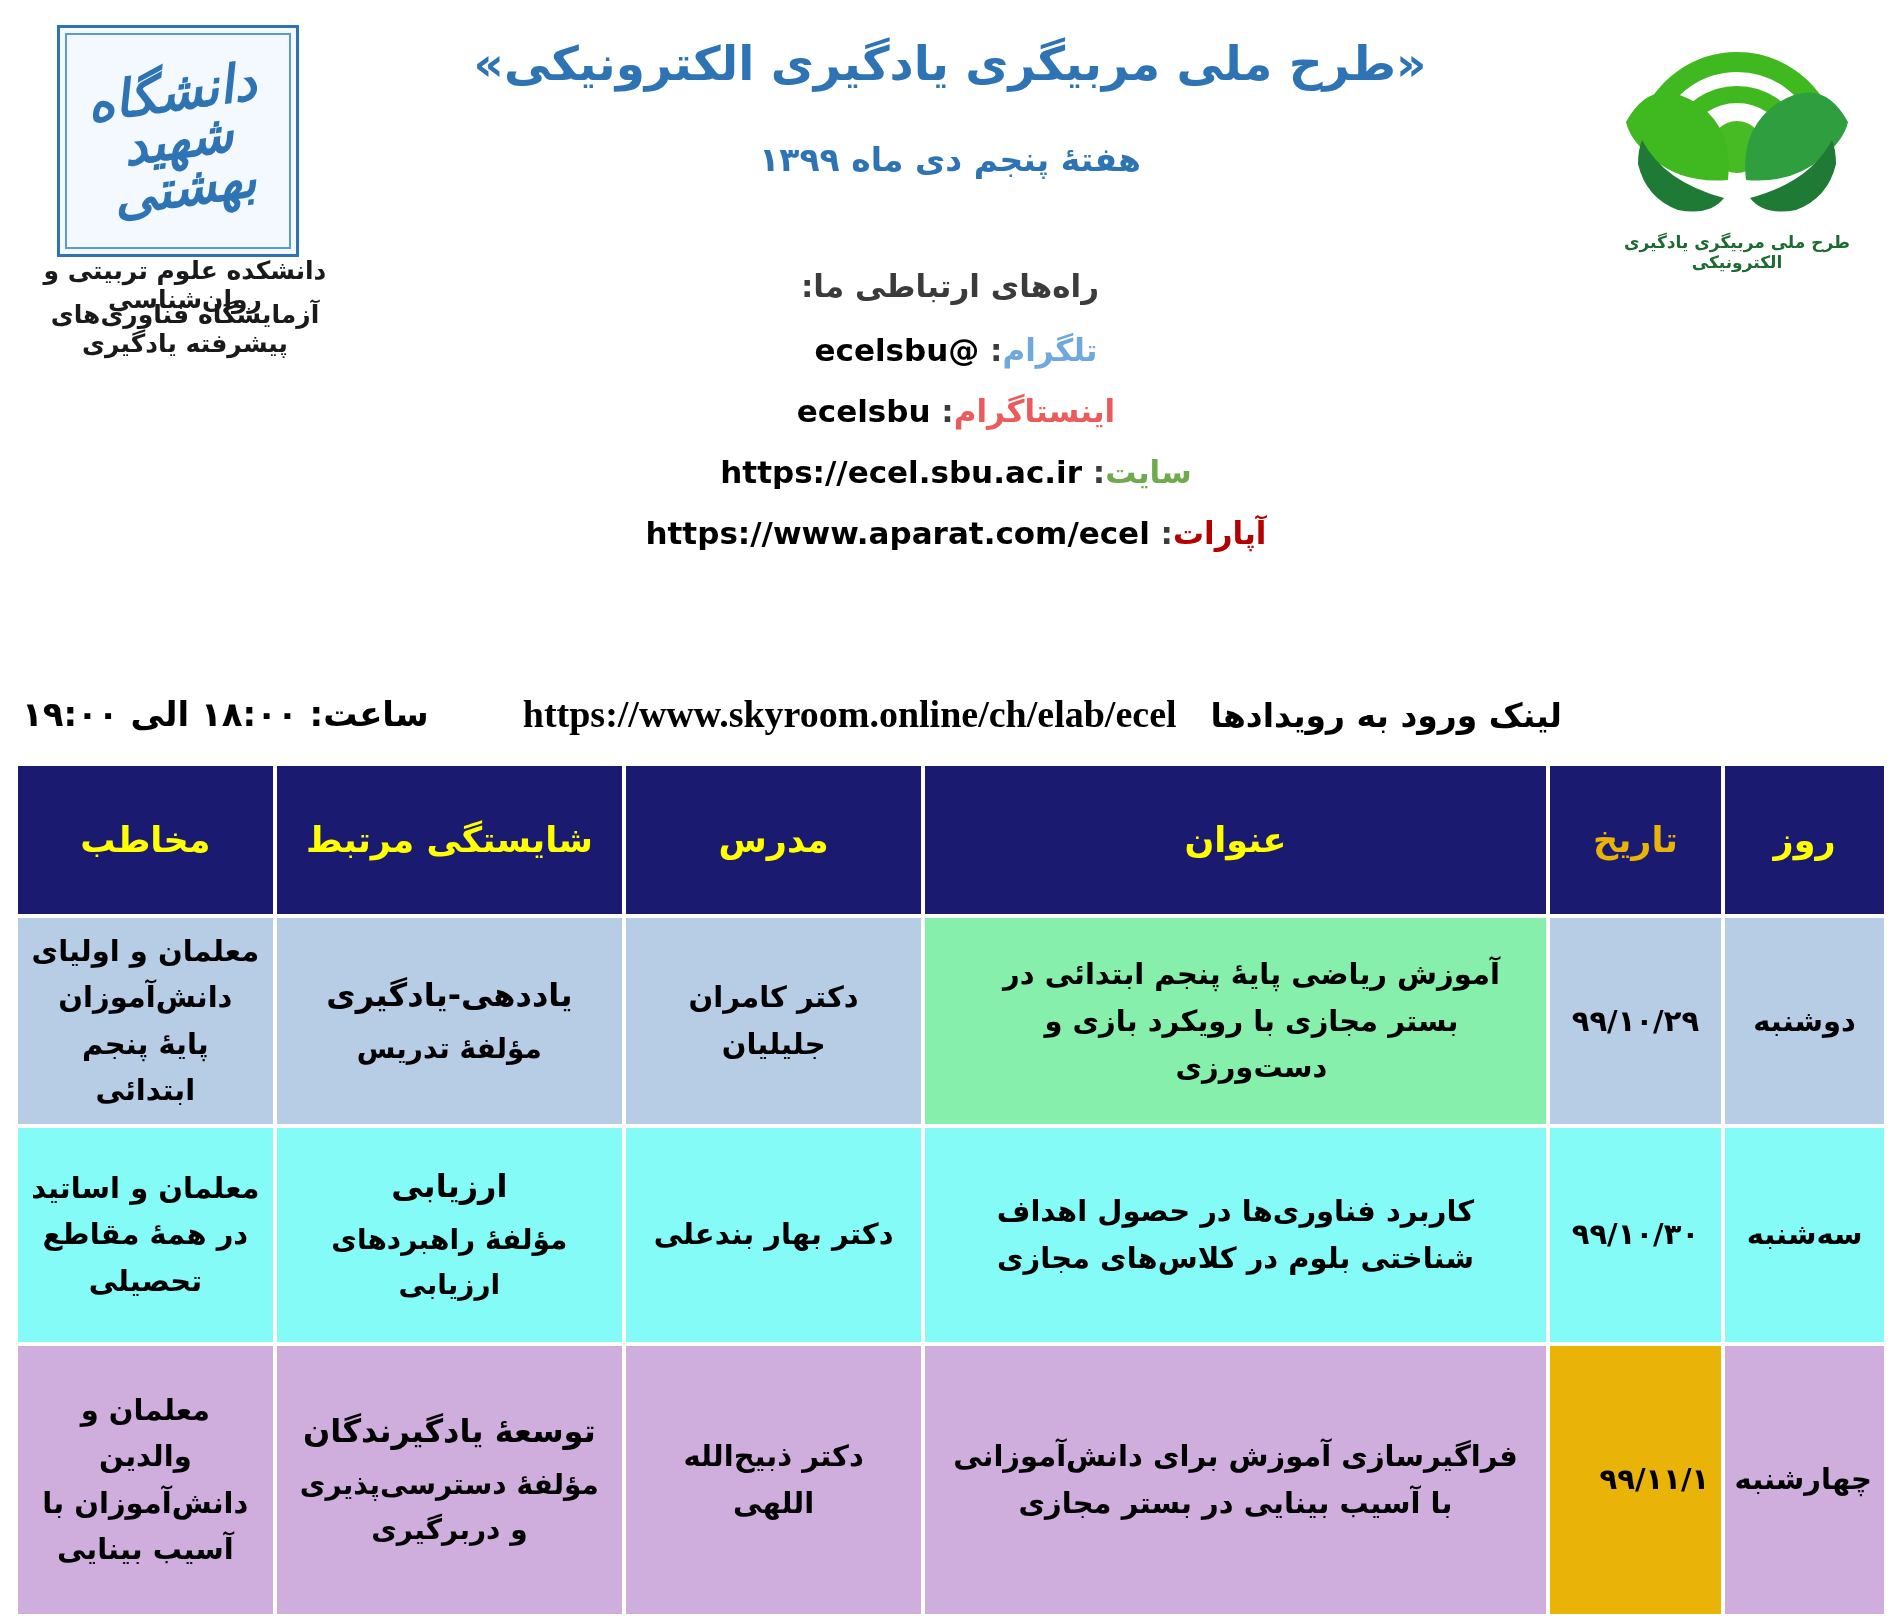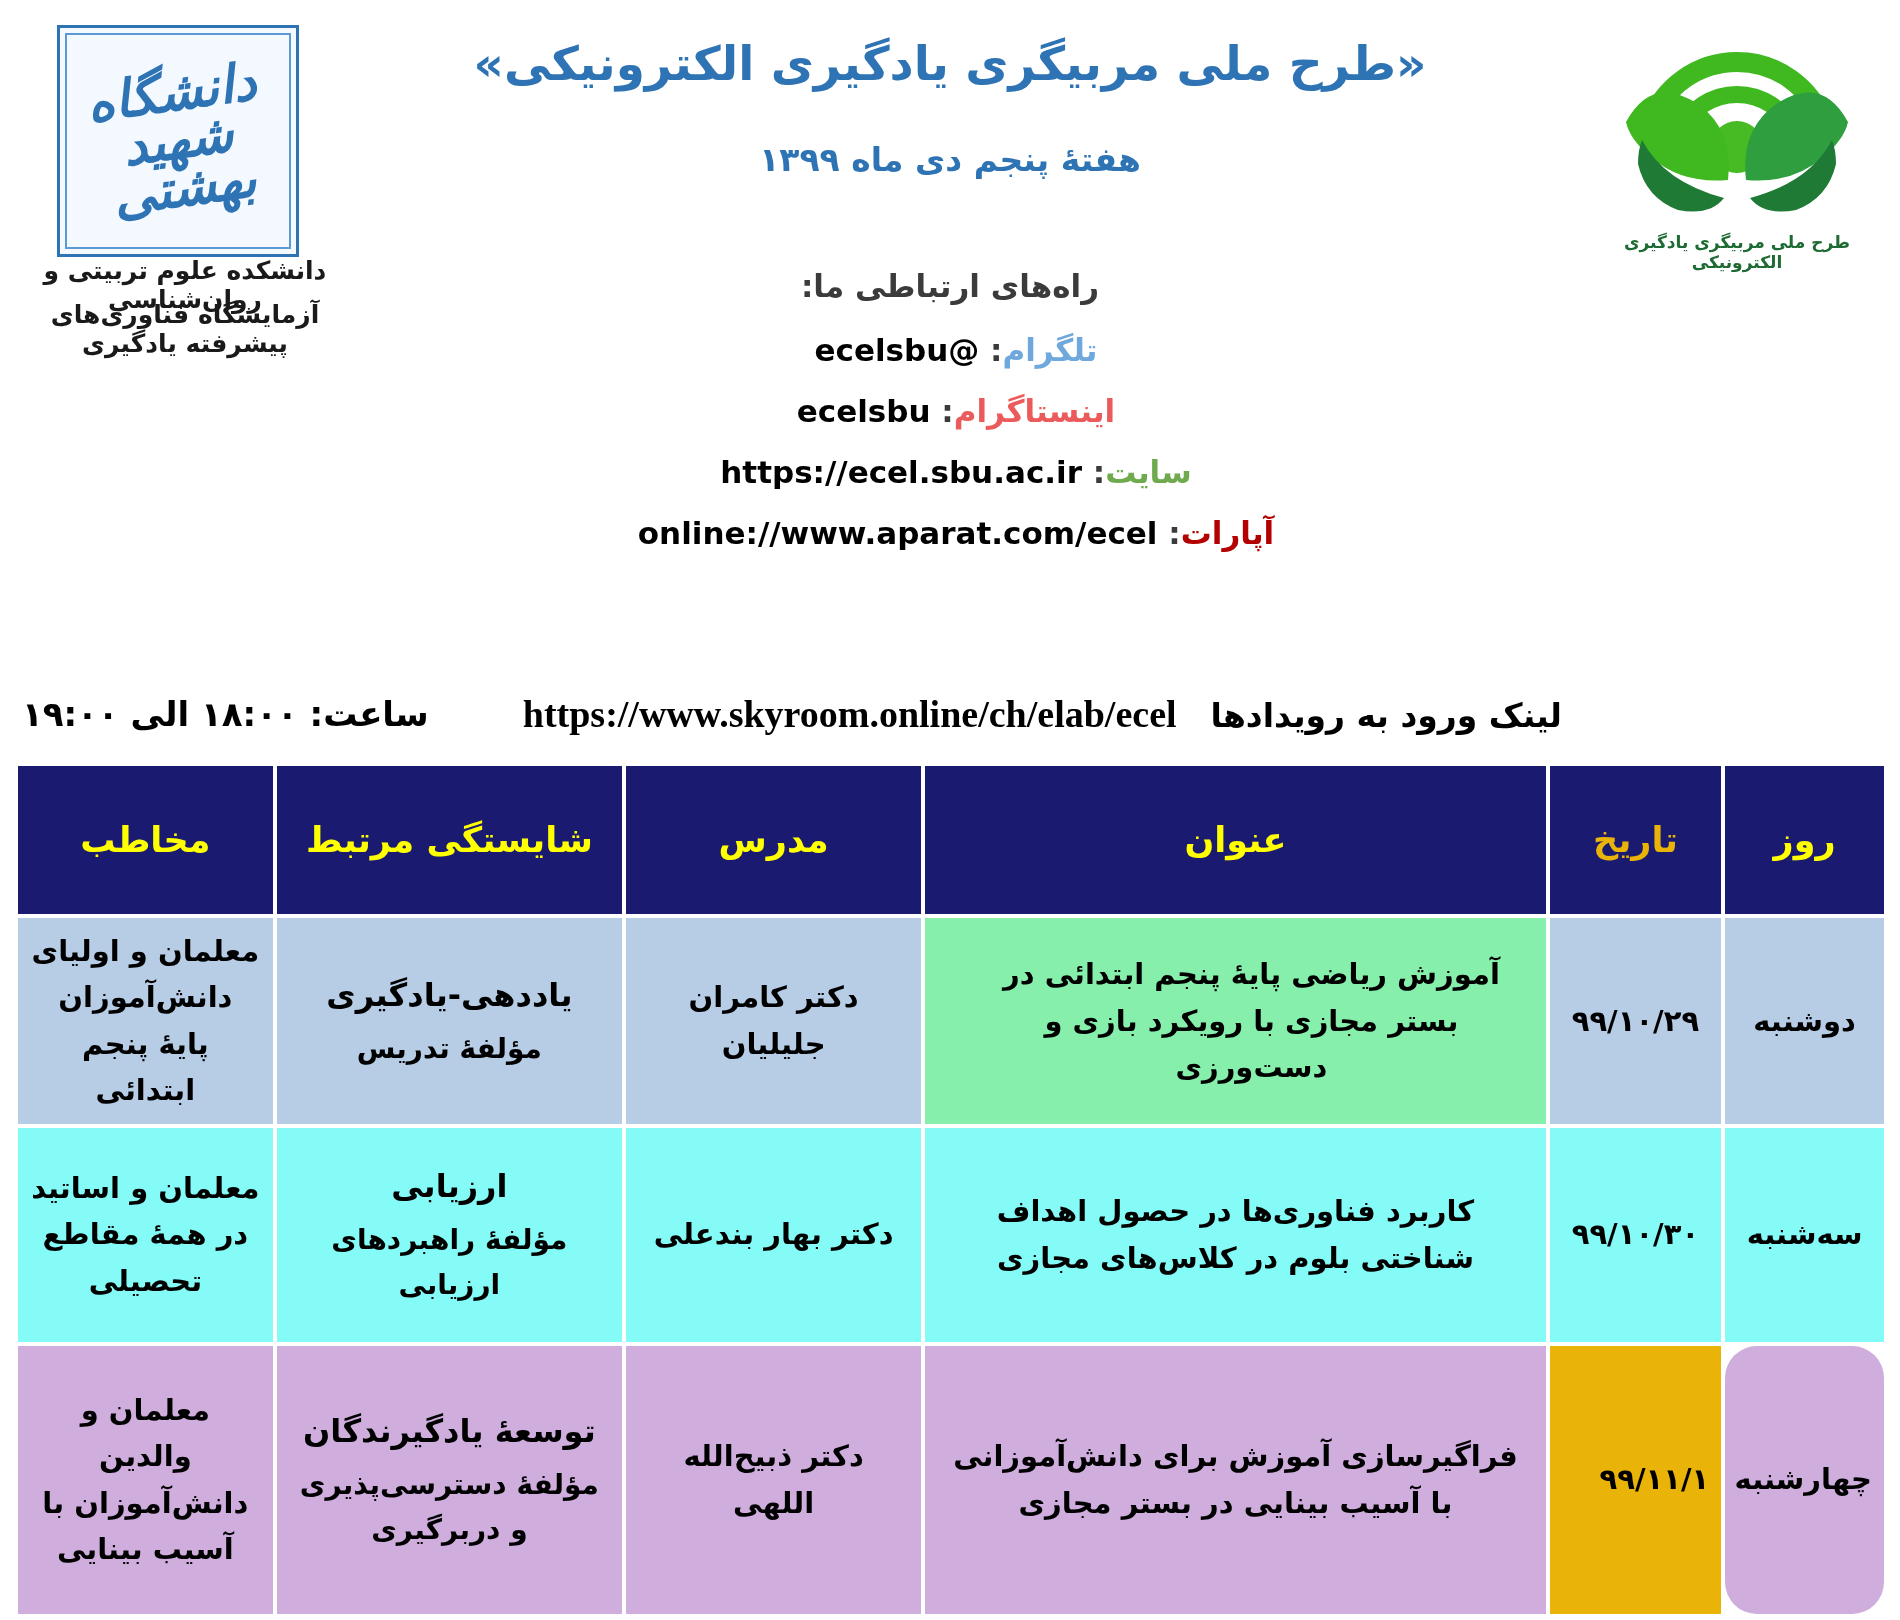--- a/index.html
+++ b/index.html
@@ -114,21 +114,21 @@
     <div class="channel-line">
       <span class="ch-label" style="color: rgb(111, 168, 220);">تلگرام</span><span class="ch-colon">: </span><span class="ch-value">@ecelsbu</span>
     </div>
     <div class="channel-line">
       <span class="ch-label" style="color: rgb(236, 91, 91);">اینستاگرام</span><span class="ch-colon">: </span><span class="ch-value">ecelsbu</span>
     </div>
     <div class="channel-line">
       <span class="ch-label" style="color: rgb(111, 170, 79);">سایت</span><span class="ch-colon">: </span><span class="ch-value">https://ecel.sbu.ac.ir</span>
     </div>
     <div class="channel-line">
-      <span class="ch-label" style="color: rgb(180, 0, 0);">آپارات</span><span class="ch-colon">: </span><span class="ch-value">online://www.aparat.com/ecel</span>
+      <span class="ch-label" style="color: rgb(180, 0, 0);">آپارات</span><span class="ch-colon">: </span><span class="ch-value">https://www.aparat.com/ecel</span>
     </div>
   </div>
 
   <div class="prog-logo">
     <svg width="250" height="218" viewBox="0 0 250 218">
 
       <path d="M 38 112 A 92 92 0 0 1 212 112" fill="none" stroke="#3fb91f" stroke-width="20"></path>
       <path d="M 68 120 A 62 62 0 0 1 182 120" fill="none" stroke="#3fb91f" stroke-width="17"></path>
       <circle cx="125" cy="135" r="26" fill="#46bb24"></circle>
 
@@ -189,21 +189,21 @@
           <td class="td-instructor" style="background: rgb(132, 251, 246);">دکتر بهار بندعلی</td>
           <td class="td-competency" style="background: rgb(132, 251, 246);">
             <div>
               <div class="comp-main">ارزیابی</div>
               <div class="comp-sub">مؤلفۀ راهبردهای ارزیابی</div>
             </div>
           </td>
           <td class="td-audience" style="background: rgb(132, 251, 246);">معلمان و اساتید در همۀ مقاطع تحصیلی</td>
         </tr>
         <tr class="r2">
-          <td class="td-day" style="background: rgb(207, 174, 222); border-radius: 32px;">چهارشنبه</td>
+          <td class="td-day" style="background: rgb(207, 174, 222);">چهارشنبه</td>
           <td class="td-date" style="background: #eab308; text-align: right;">۹۹/۱۱/۱</td>
           <td class="td-title" style="background: rgb(207, 174, 222);">فراگیرسازی آموزش برای دانش‌آموزانی با آسیب بینایی در بستر مجازی</td>
           <td class="td-instructor" style="background: rgb(207, 174, 222);">دکتر ذبیح‌الله اللهی</td>
           <td class="td-competency" style="background: rgb(207, 174, 222);">
             <div>
               <div class="comp-main">توسعۀ یادگیرندگان</div>
               <div class="comp-sub">مؤلفۀ دسترسی‌پذیری و دربرگیری</div>
             </div>
           </td>
           <td class="td-audience" style="background: rgb(207, 174, 222);">معلمان و والدین دانش‌آموزان با آسیب بینایی</td>

